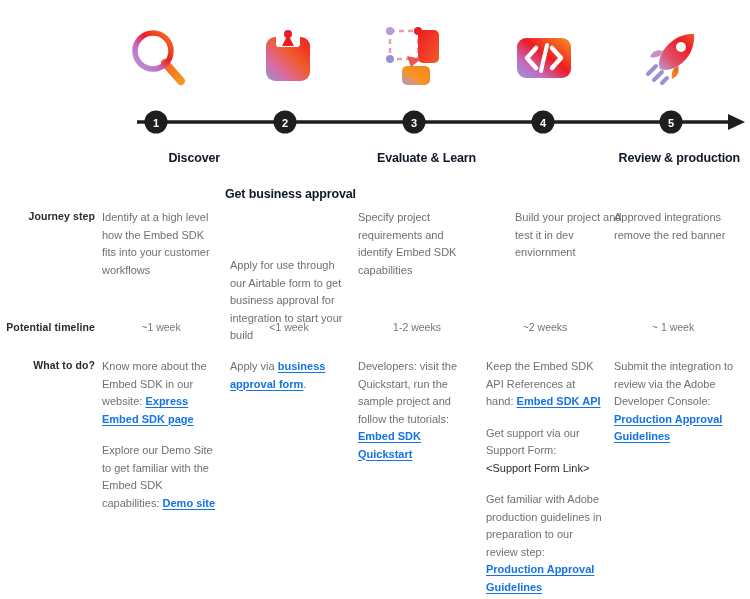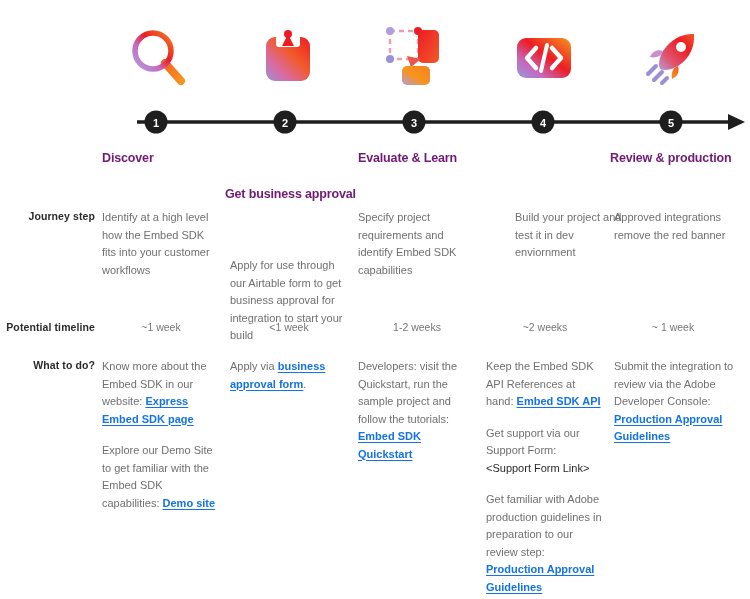--- a/index.html
+++ b/index.html
@@ -73,23 +73,23 @@
     position: absolute;
     top: 0;
     width: 118px;
   }
 
   
   .row-title { height: 26px; }
   .step-title {
     font-size: 12.5px;
     font-weight: bold;
-    color: #701a75;
+    color: #0f172a;
     line-height: 16px;
-    text-align: left;
+    text-align: right;
     letter-spacing: -0.15px;
     white-space: nowrap;
   }
 
   
   .row-journey { height: 120px; }
   .body-text {
     font-size: 11px;
     color: #707070;
     line-height: 17.5px;

